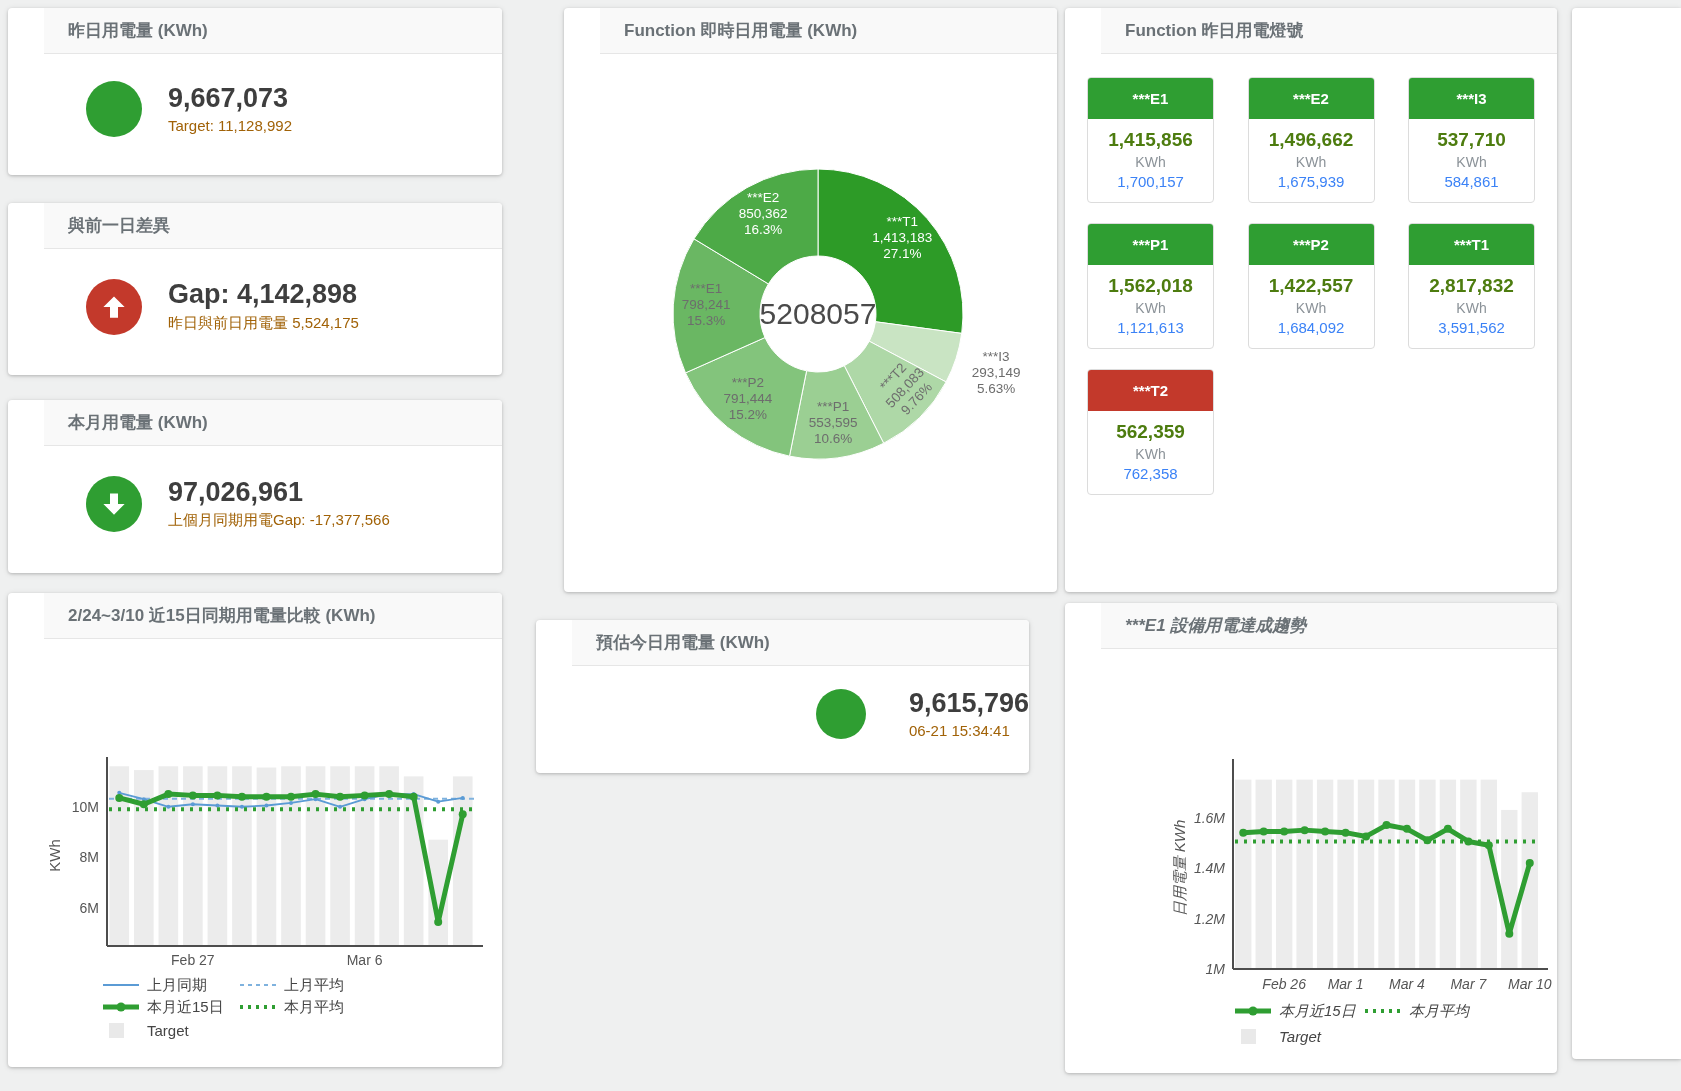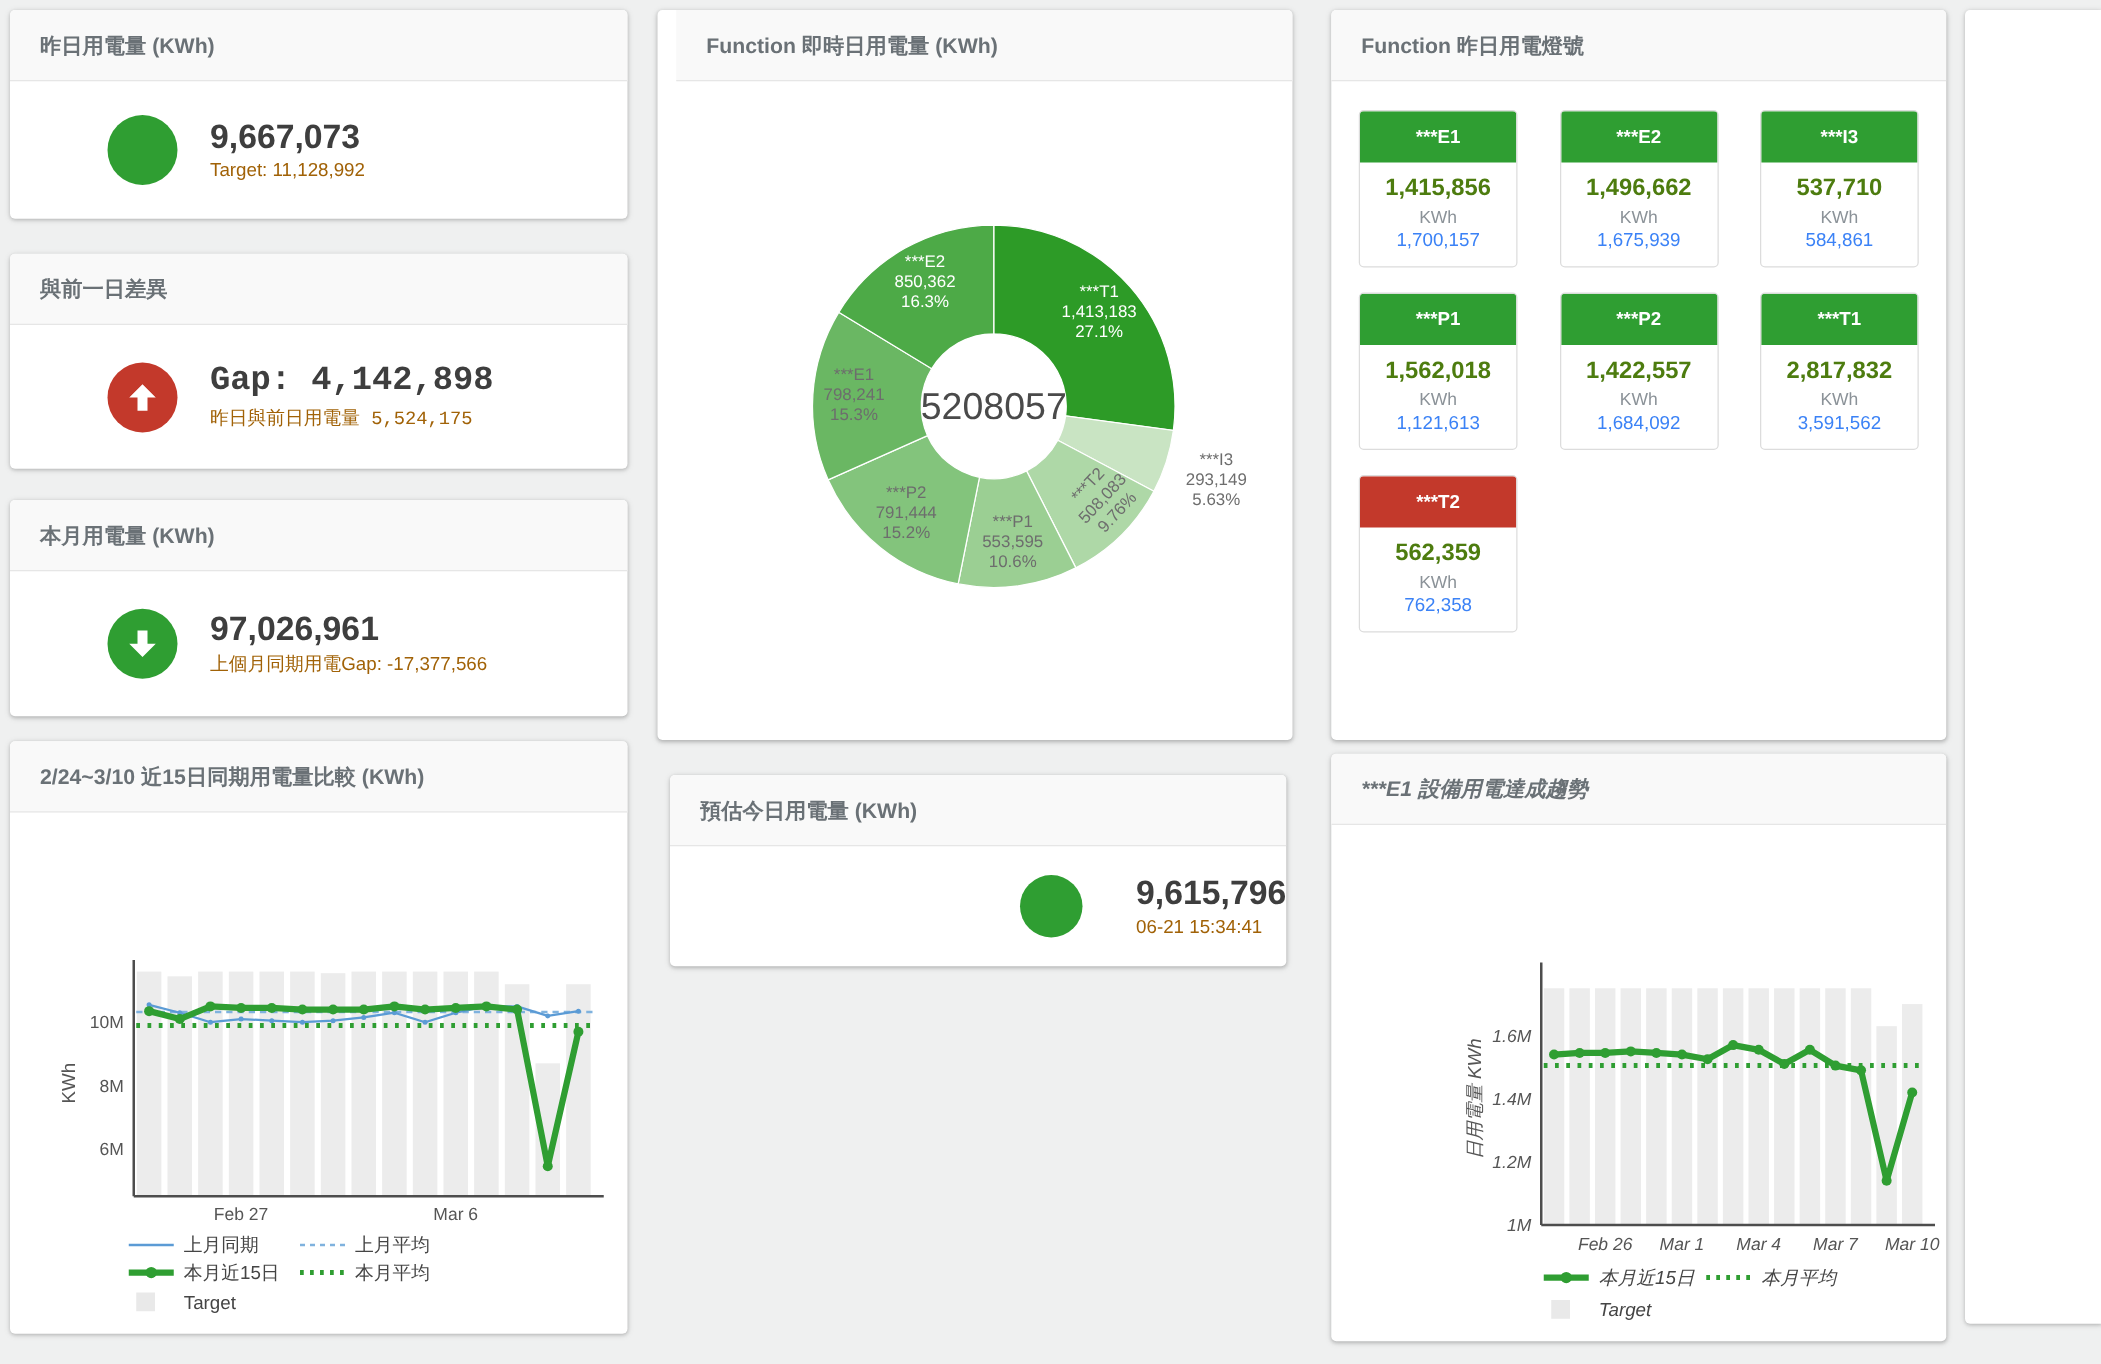--- a/index.html
+++ b/index.html
@@ -8,23 +8,23 @@
     background:#eff0f0;
     font-family:"Liberation Sans","DejaVu Sans",sans-serif;
     overflow:hidden;
   }
   .card{
     position:absolute;background:#fff;border-radius:4px;
     box-shadow:0 1px 3px rgba(0,0,0,.18),0 1px 6px rgba(0,0,0,.10);
     overflow:hidden;
   }
   .card-header{
-    height:57px;box-sizing:border-box;display:flex;align-items:center;
+    height:46px;box-sizing:border-box;display:flex;align-items:center;
     padding:0 24px;background:#f9f9f9;border-bottom:1px solid #e6e6e6;
-    font-size:17px;font-weight:bold;color:#6a7176;
+    font-size:17px;font-weight:bold;color:#6a7176;margin-left:36px;
   }
   .kpi-body{
     display:flex;align-items:center;gap:26px;
     height:calc(100% - 57px);box-sizing:border-box;padding-left:78px;
   }
   .kpi-circle{width:56px;height:56px;border-radius:50%;flex:0 0 auto;
     display:flex;align-items:center;justify-content:center;}
   .kpi-value{font-size:27px;font-weight:bold;color:#3e3e3e;line-height:1.1;}
   .kpi-sub{font-size:15px;color:#a16207;margin-top:4px;}
   .tiles{
@@ -46,21 +46,21 @@
   <div class="card-header">昨日用電量 (KWh)</div>
   <div class="kpi-body">
     <div class="kpi-circle" style="background:#2f9e32;"></div>
     <div>
       <div class="kpi-value">9,667,073</div>
       <div class="kpi-sub">Target: 11,128,992</div>
     </div>
   </div>
 </div>
 
-<div class="card" style="left:8px;top:203px;width:494px;height:172px;font-family:Liberation Mono, monospace;">
+<div class="card" style="left:8px;top:203px;width:494px;height:172px;">
   <div class="card-header">與前一日差異</div>
   <div class="kpi-body">
     <div class="kpi-circle" style="background:#c3392b;">
       <svg width="30" height="30" viewBox="0 0 24 24">
           <path d="M12 3.5 L20.5 12 L15.2 12 L15.2 20.5 L8.8 20.5 L8.8 12 L3.5 12 Z" fill="#fff"></path>
         </svg>
     </div>
     <div>
       <div class="kpi-value">Gap: 4,142,898</div>
       <div class="kpi-sub">昨日與前日用電量 5,524,175</div>
@@ -150,21 +150,21 @@
       <line x1="95" y1="368" x2="131" y2="368" stroke="#2f9e32" stroke-width="5"></line>
       <circle cx="113" cy="368" r="4.5" fill="#2f9e32"></circle>
       <text x="139" y="373" font-size="15" fill="#454545">本月近15日</text>
       <line x1="232" y1="368" x2="268" y2="368" stroke="#2f9e32" stroke-width="4" stroke-dasharray="3 5"></line>
       <text x="276" y="373" font-size="15" fill="#454545">本月平均</text>
       <rect x="101" y="384" width="15" height="15" fill="#e9e9e9"></rect>
       <text x="139" y="397" font-size="15" fill="#454545">Target</text>
     </svg>
 </div>
 
-<div class="card" style="left:526px;top:8px;width:493px;height:584px;padding-left:15px;">
+<div class="card" style="left:564px;top:8px;width:493px;height:584px;">
   <div class="card-header">Function 即時日用電量 (KWh)</div>
   <svg id="chart-donut" width="493" height="527">
       <path d="M254,115 A145,145 0 0 1 397.69785112736906,279.388851987069 L311.4791404509476,267.7555407948276 A58,58 0 0 0 254,202 Z" fill="#2d9b27" stroke="#fff" stroke-width="1"></path>
       <text x="338.32477770860817" y="172.28886200584193" text-anchor="middle" font-size="13.5" fill="#ffffff"><tspan x="338.32477770860817" dy="0">***T1</tspan><tspan x="338.32477770860817" dy="16">1,413,183</tspan><tspan x="338.32477770860817" dy="16">27.1%</tspan></text>
       <path d="M397.69785112736906,279.388851987069 A145,145 0 0 1 382.0892178087187,327.9569884644002 L305.2356871234875,287.1827953857601 A58,58 0 0 0 311.4791404509476,267.7555407948276 Z" fill="#c9e4c3" stroke="#fff" stroke-width="1"></path>
       <text x="432.03206754474184" y="307.21523333645047" text-anchor="middle" font-size="13.5" fill="#6d6d6d"><tspan x="432.03206754474184" dy="0">***I3</tspan><tspan x="432.03206754474184" dy="16">293,149</tspan><tspan x="432.03206754474184" dy="16">5.63%</tspan></text>
       <path d="M382.0892178087187,327.9569884644002 A145,145 0 0 1 319.67414675468757,389.2745390556229 L280.269658701875,311.70981562224915 A58,58 0 0 0 305.2356871234875,287.1827953857601 Z" fill="#aed8a7" stroke="#fff" stroke-width="1"></path>
       <text x="332.490395883942" y="325.89529243943" text-anchor="middle" font-size="13.5" fill="#6d6d6d" transform="rotate(-47 332.490395883942 325.89529243943)"><tspan x="332.490395883942" dy="0">***T2</tspan><tspan x="332.490395883942" dy="16">508,083</tspan><tspan x="332.490395883942" dy="16">9.76%</tspan></text>
       <path d="M319.67414675468757,389.2745390556229 A145,145 0 0 1 225.50094937231958,402.17174161316626 L242.60037974892782,316.8686966452665 A58,58 0 0 0 280.269658701875,311.70981562224915 Z" fill="#9bcf93" stroke="#fff" stroke-width="1"></path>
       <text x="269.19676588033246" y="356.9642208406762" text-anchor="middle" font-size="13.5" fill="#6d6d6d"><tspan x="269.19676588033246" dy="0">***P1</tspan><tspan x="269.19676588033246" dy="16">553,595</tspan><tspan x="269.19676588033246" dy="16">10.6%</tspan></text>

